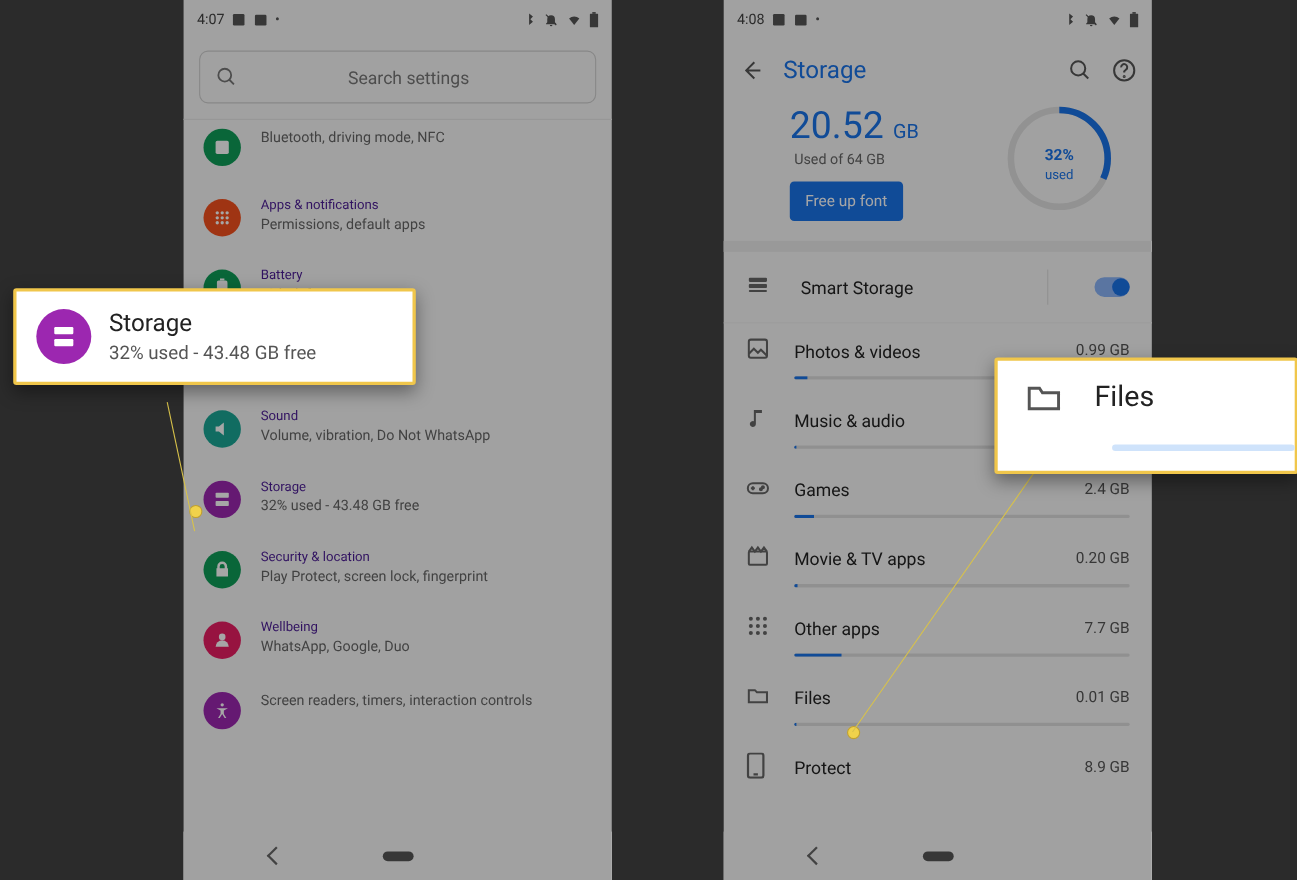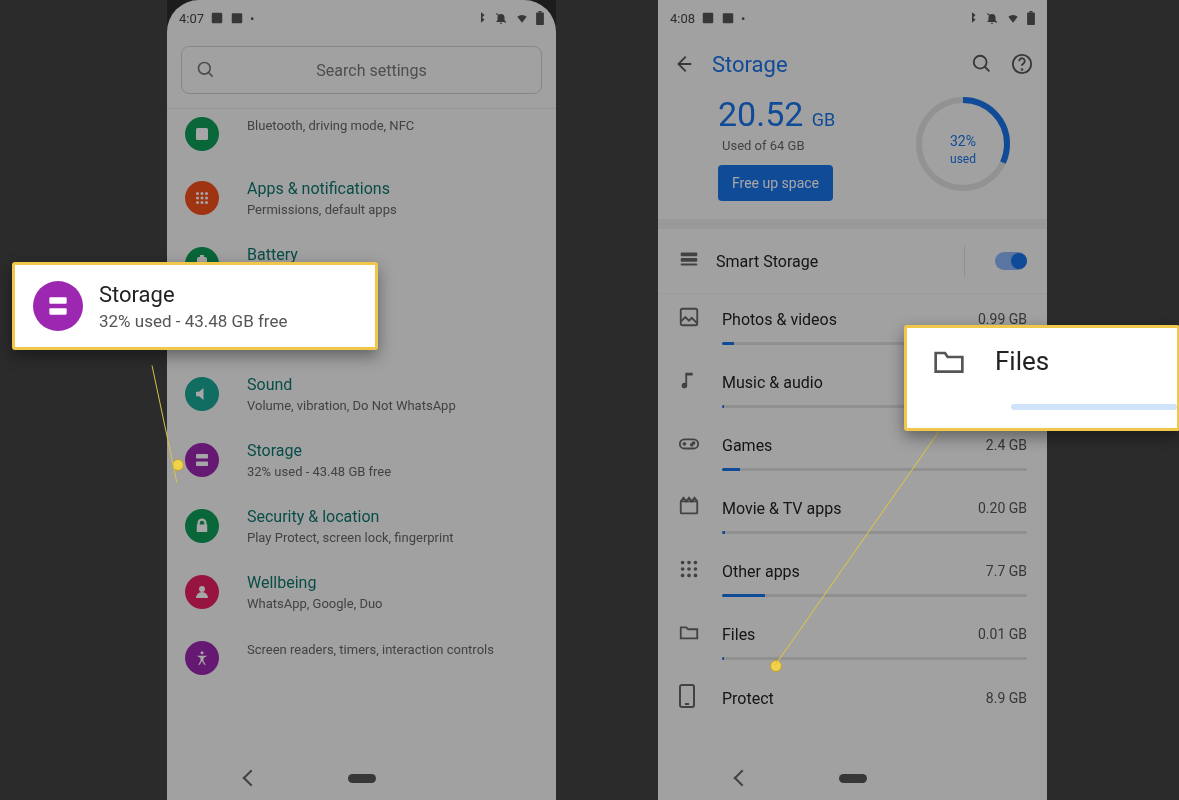--- a/index.html
+++ b/index.html
@@ -16,21 +16,21 @@
     width: 1179px;
     height: 800px;
   }
   .phone {
     position: absolute;
     top: 0;
     width: 389px;
     height: 800px;
     background: #f8f8f8;
   }
-  .phone.left { left: 167px; border-radius: 32px; }
+  .phone.left { left: 167px; }
   .phone.right { left: 658px; }
 
   
   .dim {
     position:absolute; inset:0;
     background: rgba(0,0,0,0.35);
     pointer-events:none;
   }
 
   
@@ -60,31 +60,31 @@
   }
   .searchbar .label{
     flex:1; text-align:center; font-size:16px;
   }
 
   
   .row {
     display:flex;
     align-items:flex-start;
     padding: 14px 18px;
-    gap: 28px;
+    gap: 18px;
   }
   .row .icon {
     width:34px; height:34px; border-radius:50%;
     flex:0 0 34px;
     display:flex; align-items:center; justify-content:center;
     margin-top:2px;
   }
   .row .icon svg{ display:block; }
   .row .txt { flex:1; }
-  .row .title { font-size:16px; color:#0f766e; line-height:1.25; }
+  .row .title { font-size:12px; color:#4c1d95; line-height:1.25; }
   .row .sub   { font-size:13px; color:#666; margin-top:3px; }
 
   .ic-green  { background:#0f9d58; }
   .ic-orange { background:#f4511e; }
   .ic-teal   { background:#1ba796; }
   .ic-purple { background:#9c27b0; }
   .ic-pink   { background:#e91e63; }
 
   
   .navbar{
@@ -122,28 +122,28 @@
     padding:10px 14px; font-size:14px; display:inline-block;
   }
   .ring{
     width:100px;height:100px; margin-left:auto; margin-right:14px; position:relative;
   }
   .ring svg{position:absolute;inset:0;}
   .ring .pct{
     position:absolute;inset:0;display:flex;flex-direction:column;
     align-items:center;justify-content:center;color:#1a73e8;
   }
-  .ring .pct .n{font-size:26px;}
+  .ring .pct .n{font-size:26px;font-weight:bold;}
   .ring .pct .n span{font-size:14px;}
   .ring .pct .u{font-size:12px;}
   .divider{height:10px;background:#ececec;}
 
   
   .srow{
-    display:flex; align-items:center; padding:16px 20px; gap:16px;
+    display:flex; align-items:center; padding:16px 20px; gap:28px;
   }
   .srow .sicon{ width:22px; color:#666; }
   .srow .slabel{ flex:1; font-size:16px; color:#222;}
   .toggle{
     width:32px;height:18px;border-radius:10px;background:#8ab4f8;position:relative;
   }
   .toggle::after{
     content:"";position:absolute;width:16px;height:16px;border-radius:50%;
     background:#1a73e8;right:0;top:1px;
   }
@@ -411,21 +411,21 @@
           <circle cx="12" cy="18" r="0.5" fill="#555"></circle>
         </svg>
     </div>
 
     <div class="storage-head">
       <div class="usage">
         <div class="gb">
           <span>20.52</span> <span class="unit">GB</span>
         </div>
         <div class="of">Used of 64 GB</div>
-        <div class="btn">Free up space</div>
+        <div class="btn">Free up font</div>
       </div>
       <div class="ring">
         <svg viewBox="0 0 100 100">
           <circle cx="50" cy="50" r="44" fill="none" stroke="#e0e0e0" stroke-width="6"></circle>
           <circle cx="50" cy="50" r="44" fill="none" stroke="#1a73e8" stroke-width="6" stroke-dasharray="276" stroke-dashoffset="188" transform="rotate(-90 50 50)"></circle>
         </svg>
         <div class="pct">
           <div class="n"><span>32</span><span>%</span></div>
           <div class="u">used</div>
         </div>

